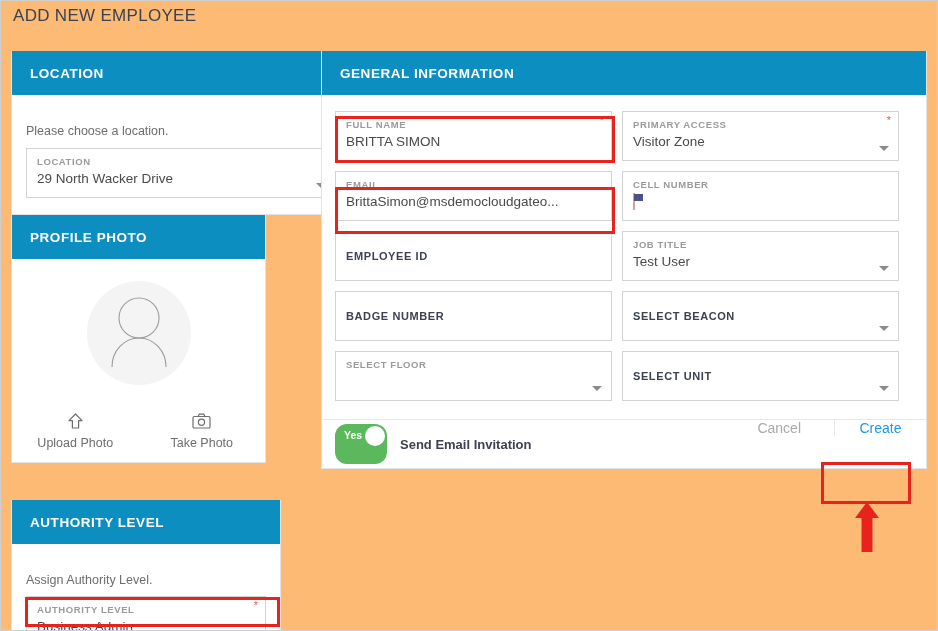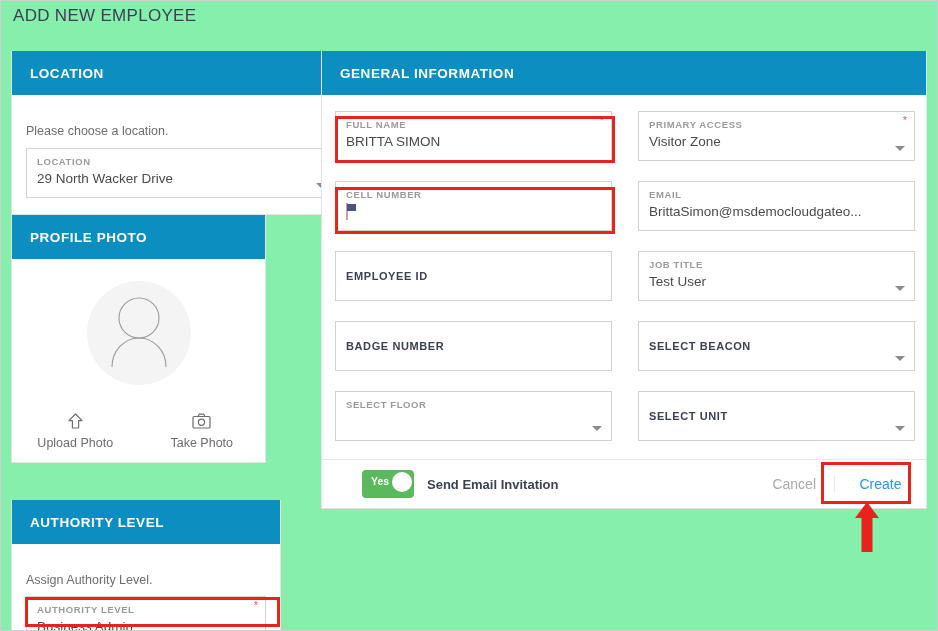--- a/index.html
+++ b/index.html
@@ -6,21 +6,21 @@
   html, body {
     margin: 0; padding: 0;
     width: 938px; height: 631px;
     background: #ffffff;
     font-family: "Liberation Sans", sans-serif;
     overflow: hidden;
   }
   .page {
     position: relative;
     width: 938px; height: 631px;
-    background: #86efac;
+    background: #fdba74;
     border: 1px solid #cfcfcf;
     overflow: hidden;
   }
 
   
   .page-title {
     position: absolute;
     left: 12px; top: 5px;
     font-size: 17px;
     letter-spacing: .3px;
@@ -133,39 +133,39 @@
 
   
   #general-card { left: 320px; top: 50px; width: 606px; }
   #general-card .card-head { height: 44px; }
   .gi-grid {
     display: grid;
     grid-template-columns: 277px 277px;
     column-gap: 26px;
     row-gap: 20px;
     padding: 16px 13px 0 13px;
+    gap: 10px;
   }
   .gi-footer {
     margin-top: 18px;
     border-top: 1px solid #e7e7e7;
     height: 49px;
     display: flex;
     align-items: center;
     padding: 0 0 0 13px;
     position: relative;
   }
 
   
   .toggle {
-    width: 52px; height: 28px;
-    border-radius: 4px;
+    width: 52px; height: 40px;
+    border-radius: 12px;
     background: #5cb85c;
     position: relative;
     flex: none;
-    margin-left: 27px;
   }
   .toggle .t-text {
     position: absolute;
     left: 9px; top: 5px;
     color: #ffffff;
     font-size: 10.5px;
     font-weight: bold;
   }
   .toggle .t-knob {
     position: absolute;
@@ -176,22 +176,23 @@
   }
   .toggle-label {
     margin-left: 13px;
     font-size: 13px;
     font-weight: bold;
     color: #3b4252;
   }
   .footer-actions {
     margin-left: auto;
     display: flex;
-    align-items: center;
+    align-items: flex-start;
     height: 49px;
+    gap: 15px;
   }
   .btn-cancel {
     display: flex; align-items: center;
     padding: 0 18px;
     color: #a9a9a9;
     font-size: 14px;
   }
   .btn-create {
     display: flex; align-items: center; justify-content: center;
     width: 92px;
@@ -314,34 +315,34 @@
         </div>
 
         <div class="field">
           <div class="field-label">PRIMARY ACCESS</div>
           <div class="field-value">Visitor Zone</div>
           <span class="req-star">*</span>
           <span class="caret"></span>
         </div>
 
         <div class="field">
+          <div class="field-label">EMAIL</div>
+          <div class="field-value">BrittaSimon@msdemocloudgateo...</div>
+        </div>
+
+        <div class="field">
           <div class="field-label">CELL NUMBER</div>
           <div class="field-value">
             <span class="flag">
               <span class="stripes"></span>
               <span class="canton"></span>
             </span>
           </div>
         </div>
 
-        <div class="field">
-          <div class="field-label">EMAIL</div>
-          <div class="field-value">BrittaSimon@msdemocloudgateo...</div>
-        </div>
-
         <div class="field empty-center">
           <div class="field-label dark">EMPLOYEE ID</div>
         </div>
 
         <div class="field">
           <div class="field-label">JOB TITLE</div>
           <div class="field-value">Test User</div>
           <span class="caret"></span>
         </div>
 

